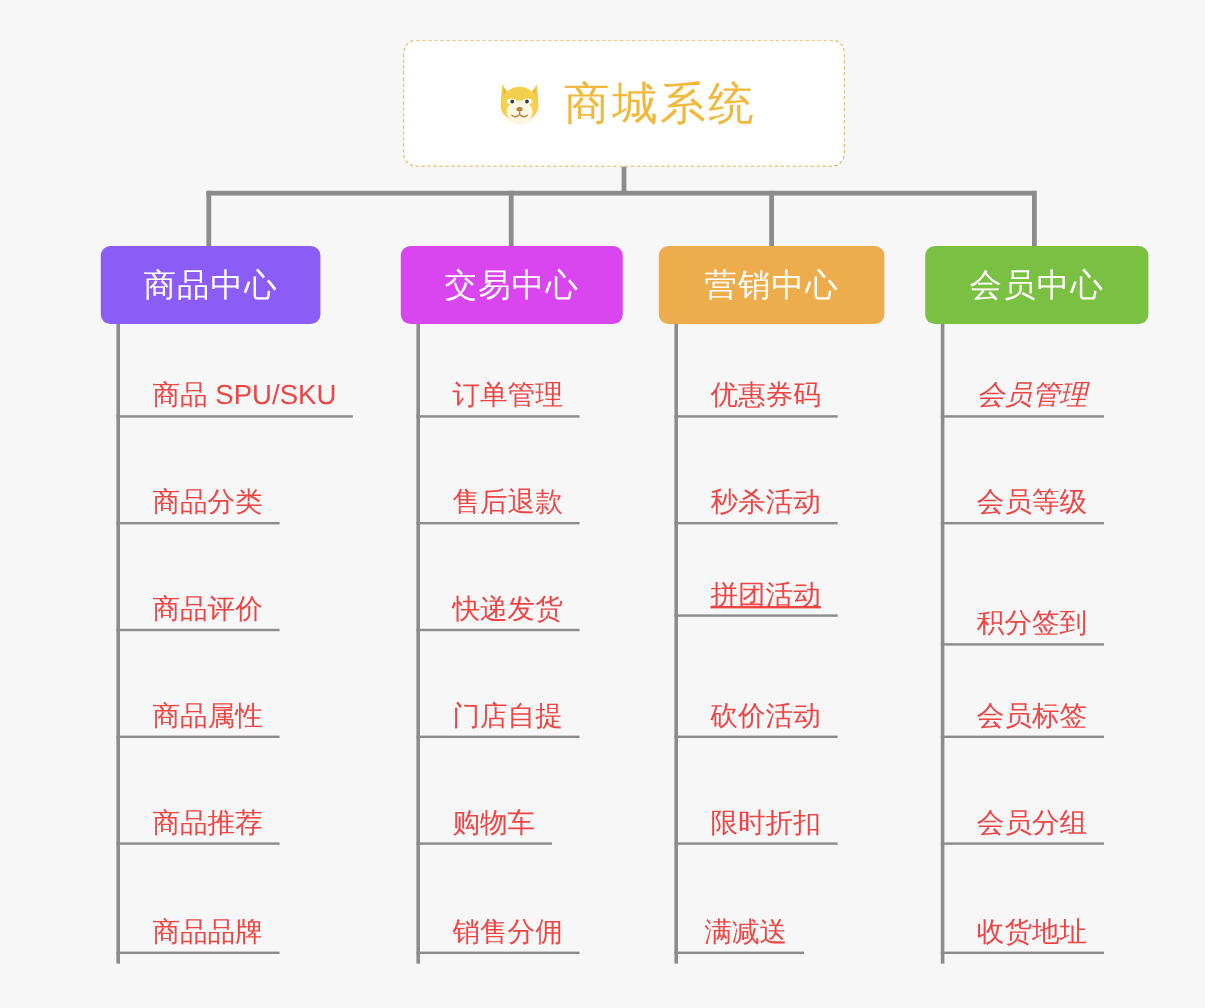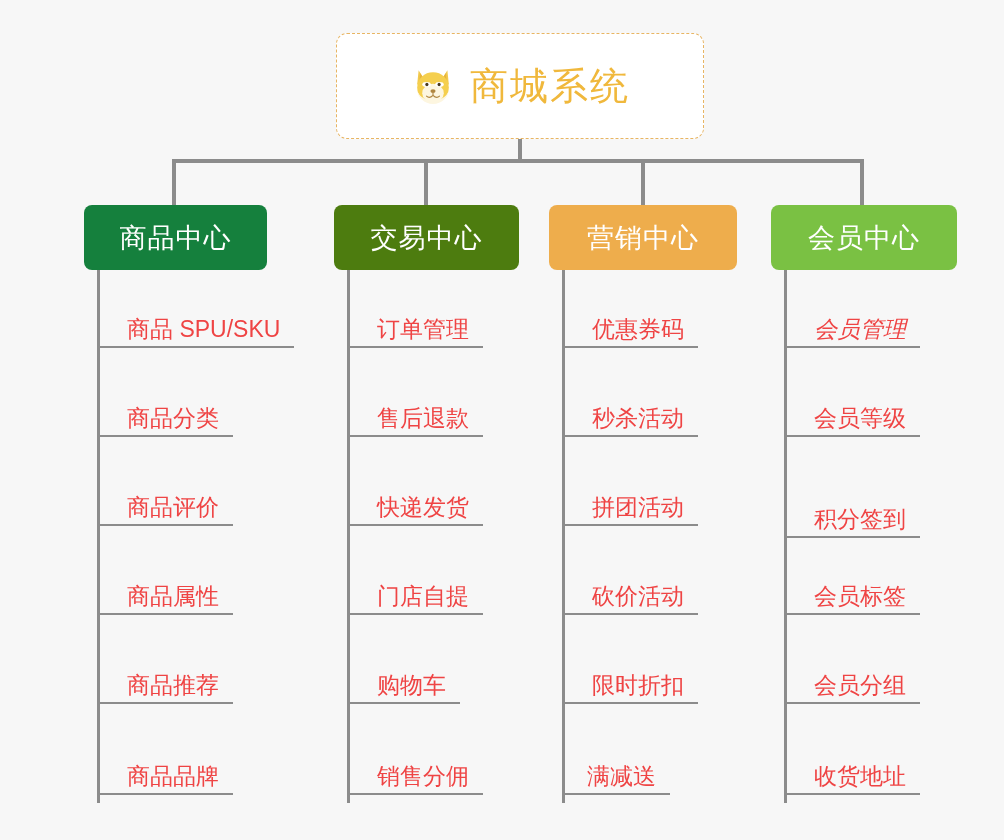--- a/index.html
+++ b/index.html
@@ -99,22 +99,22 @@
     white-space: nowrap;
     line-height: 1.1;
   }
 
   
   #b0 { left: 60px; }
   #b1 { left: 310px; }
   #b2 { left: 525px; }
   #b3 { left: 747px; }
 
-  #b0 .branch-header { width: 183px; background: #15803d; }
-  #b1 .branch-header { width: 185px; background: #4d7c0f; }
+  #b0 .branch-header { width: 183px; background: #8b5cf6; }
+  #b1 .branch-header { width: 185px; background: #d946ef; }
   #b2 .branch-header { width: 188px; background: #eead4c; }
   #b3 .branch-header { width: 186px; background: #7ac143; }
 </style>
 </head>
 <body>
 
 <div id="mindmap">
 
   <div class="root-node">
     <span class="root-emoji">
@@ -170,21 +170,21 @@
     <div class="leaf" style="top:559px;"><span>销售分佣</span></div>
   </div>
 
   <div class="branch" id="b2">
     <div class="branch-header">
       <span>营销中心</span>
     </div>
     <div class="branch-spine" style="height:533px;"></div>
     <div class="leaf" style="top:112px;"><span>优惠券码</span></div>
     <div class="leaf" style="top:201px;"><span>秒杀活动</span></div>
-    <div class="leaf" style="top:290px;"><span>拼团活动</span></div>
+    <div class="leaf" style="top:278px;text-decoration:underline;"><span>拼团活动</span></div>
     <div class="leaf" style="top:379px;"><span>砍价活动</span></div>
     <div class="leaf" style="top:468px;"><span>限时折扣</span></div>
     <div class="leaf" style="top:559px;padding-left:25px;"><span>满减送</span></div>
   </div>
 
   <div class="branch" id="b3">
     <div class="branch-header">
       <span>会员中心</span>
     </div>
     <div class="branch-spine" style="height:533px;"></div>

